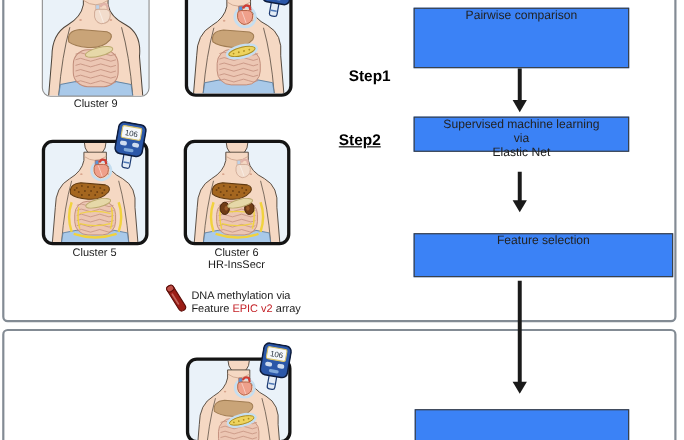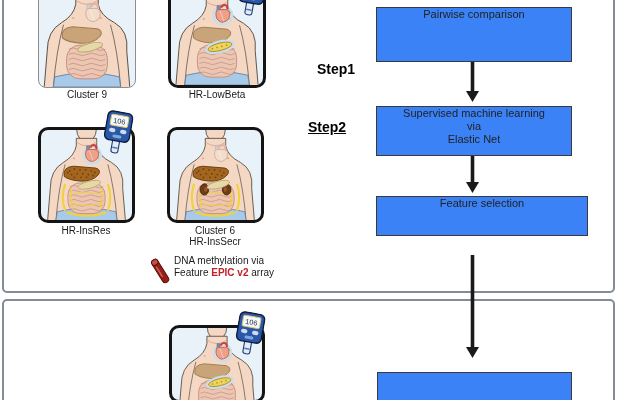--- a/index.html
+++ b/index.html
@@ -29,35 +29,35 @@
 
   .meter{position:absolute;width:27px;height:44px;z-index:4;transform:rotate(10deg);}
   #meter-c3{left:238px;top:-27px;}
   #meter-c5{left:104px;top:111px;}
   #meter-b7{left:236px;top:312px;}
 
   .flow-box{position:absolute;box-sizing:border-box;border:1.5px solid #3a3a3a;background:#3b82f6;
             display:flex;align-items:flex-start;justify-content:center;text-align:center;
             font-size:11px;line-height:13px;color:#222;z-index:2;}
   #flow-box1{left:376px;top:7px;width:196px;height:55px;}
-  #flow-box2{left:376px;top:106px;width:196px;height:50px;}
-  #flow-box3{left:376px;top:196px;width:212px;height:40px;}
+  #flow-box2{left:376px;top:106px;width:196px;height:32px;}
+  #flow-box3{left:376px;top:212px;width:236px;height:40px;}
   #flow-box4{left:377px;top:372px;width:195px;height:55px;}
   .step-label{position:absolute;font-size:14px;font-weight:700;color:#000;z-index:2;}
   #step1{left:317px;top:25px;margin-top:36px;}
   #step2{left:308px;top:119px;text-decoration:underline;}
   .arrow{position:absolute;z-index:6;}
   #arrow1{left:464px;top:62px;}
   #arrow2{left:464px;top:156px;}
   #arrow3{left:464px;top:255px;}
 
-  #dna-note{position:absolute;left:151px;top:255px;z-index:2;display:flex;align-items:flex-start;}
+  #dna-note{position:absolute;left:151px;top:255px;z-index:2;display:flex;align-items:flex-end;}
   #dna-icon{width:19px;height:31px;margin-right:4px;margin-top:1px;}
   #dna-text{font-size:10px;line-height:11.5px;color:#1b1b1b;}
-  .accent{font-weight:700;color:#c42127;margin-top:16px;}
+  .accent{font-weight:400;color:#c42127;margin-top:16px;}
 </style>
 </head>
 <body>
 
 <div class="panel" id="panel-top"></div>
 
 <div class="panel" id="panel-bottom"></div>
 
 <div class="cluster-box thin" id="box-c2">
   <div class="body-holder">
@@ -304,24 +304,23 @@
       <text x="13.4" y="12.6" text-anchor="middle" font-family="Liberation Sans, sans-serif" font-size="7.2" fill="#26303c">106</text>
       <rect x="4.6" y="18" width="6.4" height="4" rx="2" fill="#cfdcef"></rect>
       <rect x="15.8" y="18" width="6.4" height="4" rx="2" fill="#cfdcef"></rect>
       <rect x="9" y="24" width="9" height="3" rx="1.5" fill="#7fa8d9"></rect>
     </svg></div>
 
 <div class="cluster-label" id="label-c2">
   <div>Cluster 9</div>
 </div>
 <div class="cluster-label" id="label-c3">
-  <div>HR-LowBeta</div>
 </div>
 <div class="cluster-label" id="label-c5">
-  <div>HR-InsRes</div>
+  <div>Cluster 5</div>
 </div>
 <div class="cluster-label" id="label-c6">
   <div>Cluster 6</div>
   <div>HR-InsSecr</div>
 </div>
 
 <div id="dna-note">
   <svg id="dna-icon" viewBox="0 0 19 31">
     <g transform="rotate(-32 9.5 15.5)">
       <rect x="6.2" y="2" width="6.6" height="26" rx="3.2" fill="#9b1d15" stroke="#5c0e09" stroke-width="1"></rect>

